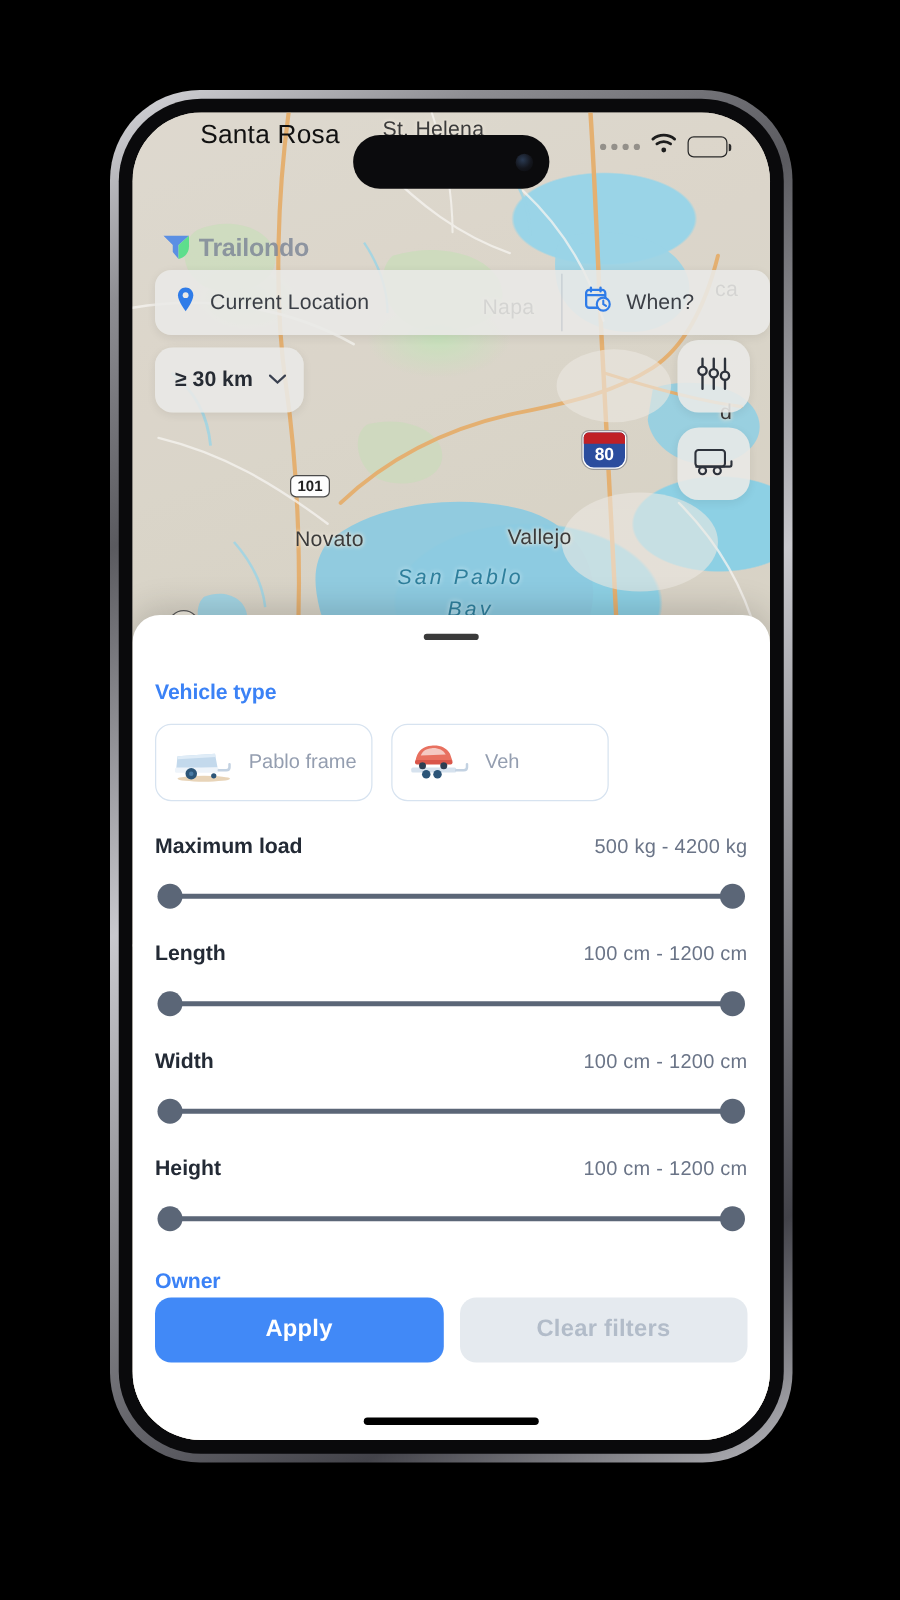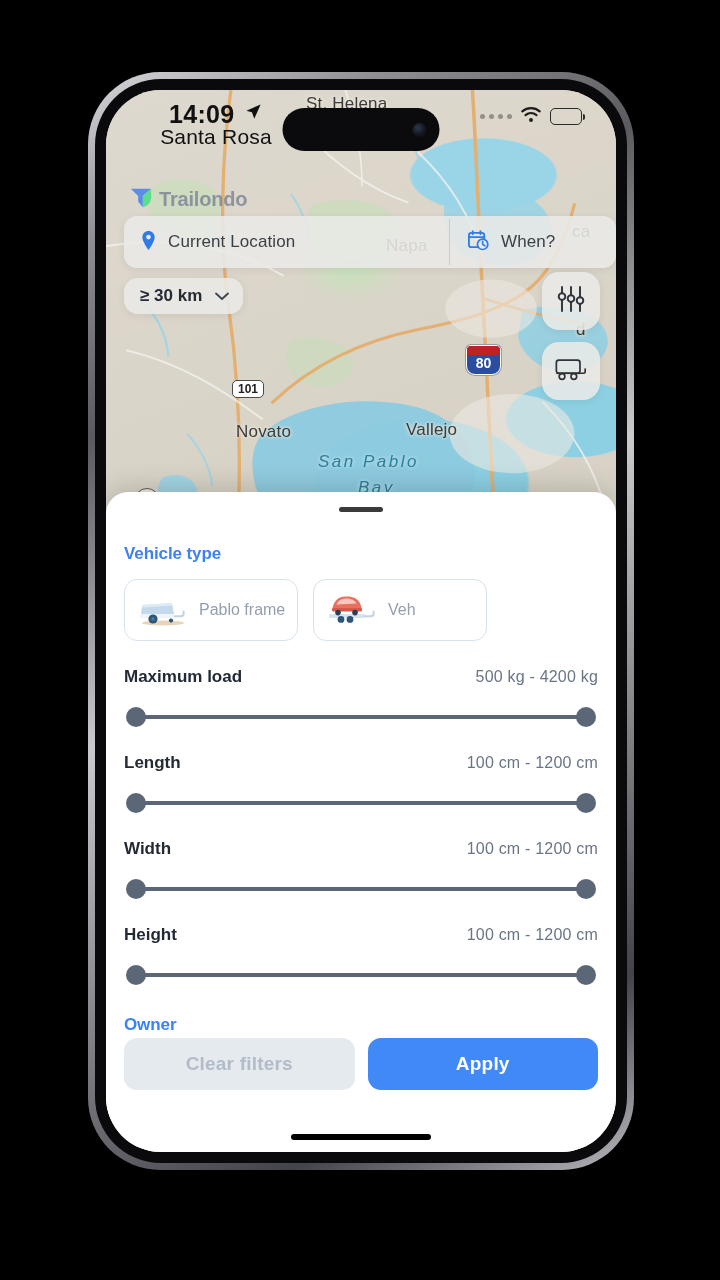--- a/index.html
+++ b/index.html
@@ -178,21 +178,21 @@
   #search-divider { width: 1px; height: 46px; background: rgba(160,170,185,.45); }
   #search-when {
     width: 166px; display: flex; align-items: center; gap: 11px;
     padding-left: 17px; height: 100%;
   }
   .search-text { font-size: 17px; color: #3b3f46; letter-spacing: .1px; }
 
   
   #distance-chip {
     position: absolute; left: 18px; top: 188px; z-index: 25;
-    height: 36px; padding: 0 14px 0 16px;
+    height: 52px; padding: 0 14px 0 16px;
     display: flex; align-items: center; gap: 13px;
     border-radius: 14px;
     background: rgba(233,233,231,0.88);
     box-shadow: 0 2px 8px rgba(0,0,0,.07);
   }
   #distance-chip-label { font-size: 17px; font-weight: bold; color: #262b33; }
 
   .fab {
     position: absolute; right: 16px; z-index: 25;
     width: 58px; height: 58px; border-radius: 17px;
@@ -376,28 +376,20 @@
         <div class="map-label" style="left:466px;top:132px;">ca</div>
         <div class="map-label" style="left:470px;top:230px;">d</div>
 
         <div class="shield" style="left:126px;top:290px;">101</div>
         <div class="shield-i" style="left:360px;top:255px;">80</div>
         <div class="shield-circle" style="left:28px;top:398px;">1</div>
       </div>
 
       <div id="status-bar">
         <div id="status-left">
-          <div>
-            <span id="status-time">14:09</span>
-            <span id="loc-arrow">
-              <svg width="19" height="19" viewBox="0 0 24 24">
-                  <path d="M21 3 L3 11 L10 13 L13 21 Z" fill="#111"></path>
-                </svg>
-            </span>
-          </div>
           <div id="status-city">Santa Rosa</div>
         </div>
 
         <div id="status-right">
           <span id="signal-dots">
             <i></i>
               <i></i>
               <i></i>
               <i></i>
           </span>
@@ -582,22 +574,22 @@
             <div class="owner-pill">
               <span>Business</span>
             </div>
             <div class="owner-pill">
               <span>Individual</span>
             </div>
           </div>
         </div>
 
         <div id="sheet-actions">
+          <button id="apply-button">Apply</button>
           <button id="clear-filters-button">Clear filters</button>
-          <button id="apply-button">Apply</button>
         </div>
 
         <div id="home-indicator"></div>
       </div>
 
     </div>
   </div>
 </div>
 
 </body></html>

